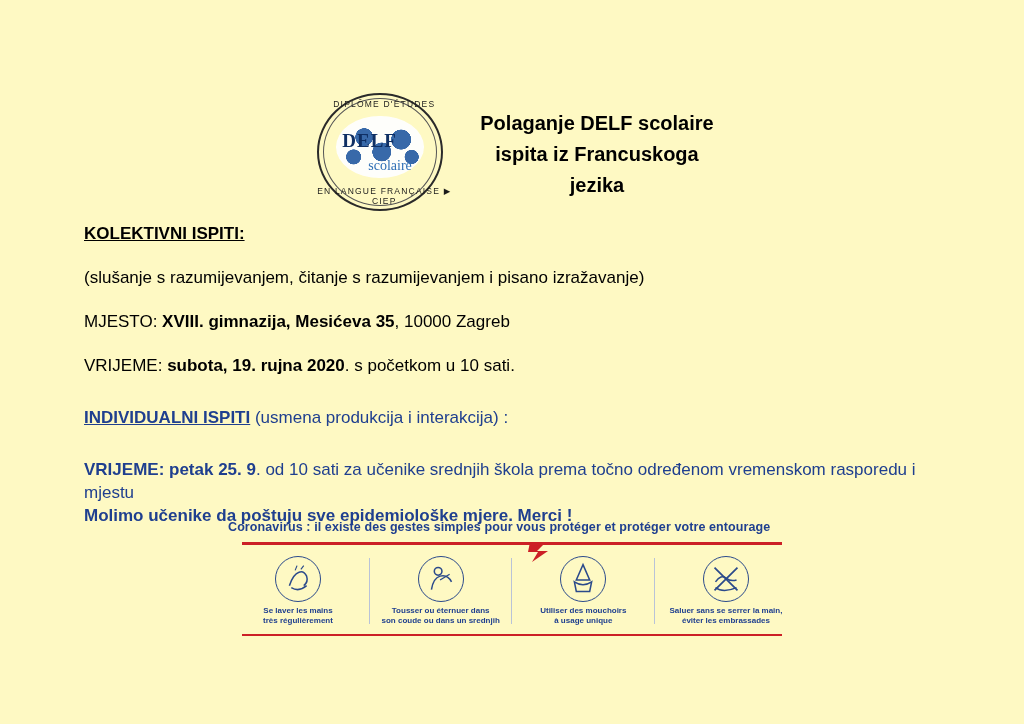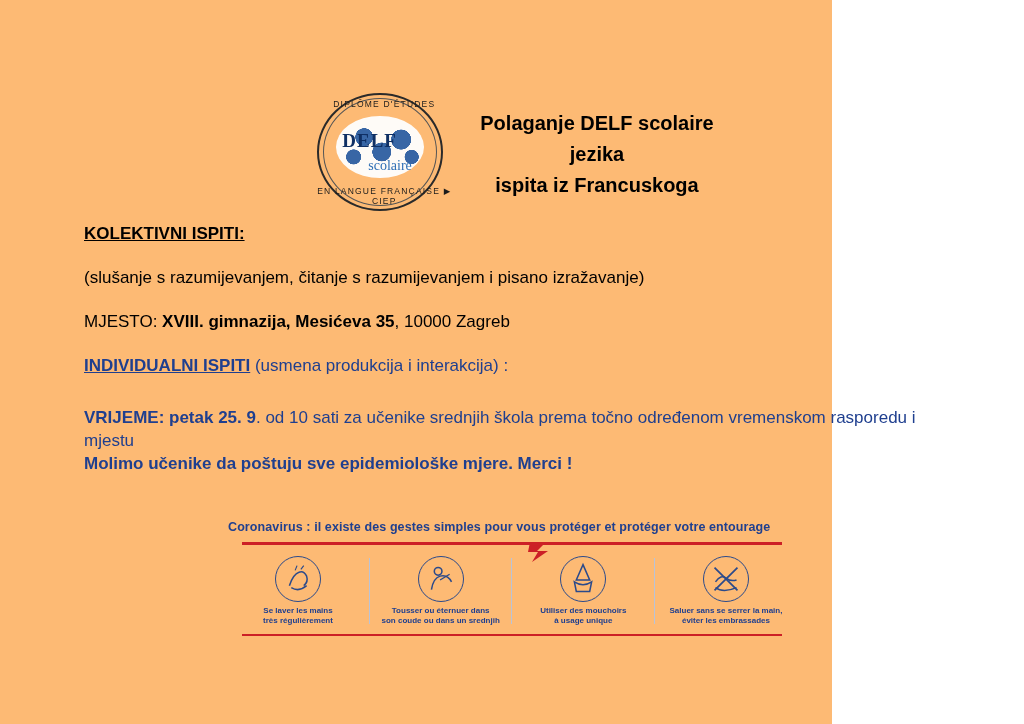--- a/index.html
+++ b/index.html
@@ -11,23 +11,23 @@
     width: 1024px;
     height: 724px;
     font-family: "Liberation Sans", sans-serif;
     color: #000000;
     position: relative;
     overflow: hidden;
   }
 
   .page {
     position: relative;
-    width: 832px;
+    width: 1024px;
     height: 724px;
-    background: #fdba74;
+    background: #fef9c3;
   }
 
   
   .header {
     position: absolute;
     left: 0;
     top: 86px;
     width: 1024px;
     display: flex;
     align-items: flex-start;
@@ -224,40 +224,43 @@
       <div class="ring-inner"></div>
       <div class="globe"></div>
       <div class="arc-top">DIPLÔME D'ÉTUDES</div>
       <div class="arc-bottom">EN LANGUE FRANÇAISE ▶ CIEP</div>
       <div class="delf-word">DELF</div>
       <div class="scolaire-word">scolaire</div>
     </div>
 
     <div class="title">
       <div>Polaganje DELF scolaire</div>
+      <div>ispita iz Francuskoga</div>
       <div>jezika</div>
-      <div>ispita iz Francuskoga</div>
     </div>
 
   </div>
 
   <div class="body-text">
 
     <div class="line">
       <span class="u b">KOLEKTIVNI ISPITI:</span>
     </div>
 
     <div class="line">
       <span>(slušanje s razumijevanjem, čitanje s razumijevanjem i pisano izražavanje)</span>
     </div>
 
     <div class="line">
       <span>MJESTO: </span><span class="b">XVIII. gimnazija, Mesićeva 35</span><span>, 10000 Zagreb</span>
     </div>
 
+    <div class="line gap-lg">
+      <span>VRIJEME: </span><span class="b">subota, 19. rujna 2020</span><span>. s početkom u 10 sati.</span>
+    </div>
 
     <div class="line gap-lg">
       <span class="u blue-b">INDIVIDUALNI ISPITI</span><span class="blue"> (usmena produkcija i interakcija) :</span>
     </div>
 
     <div class="line tight">
       <span class="blue-b">VRIJEME: petak 25. 9</span><span class="blue">. od 10 sati za učenike srednjih škola prema točno određenom vremenskom rasporedu i mjestu</span>
     </div>
 
     <div class="line">

